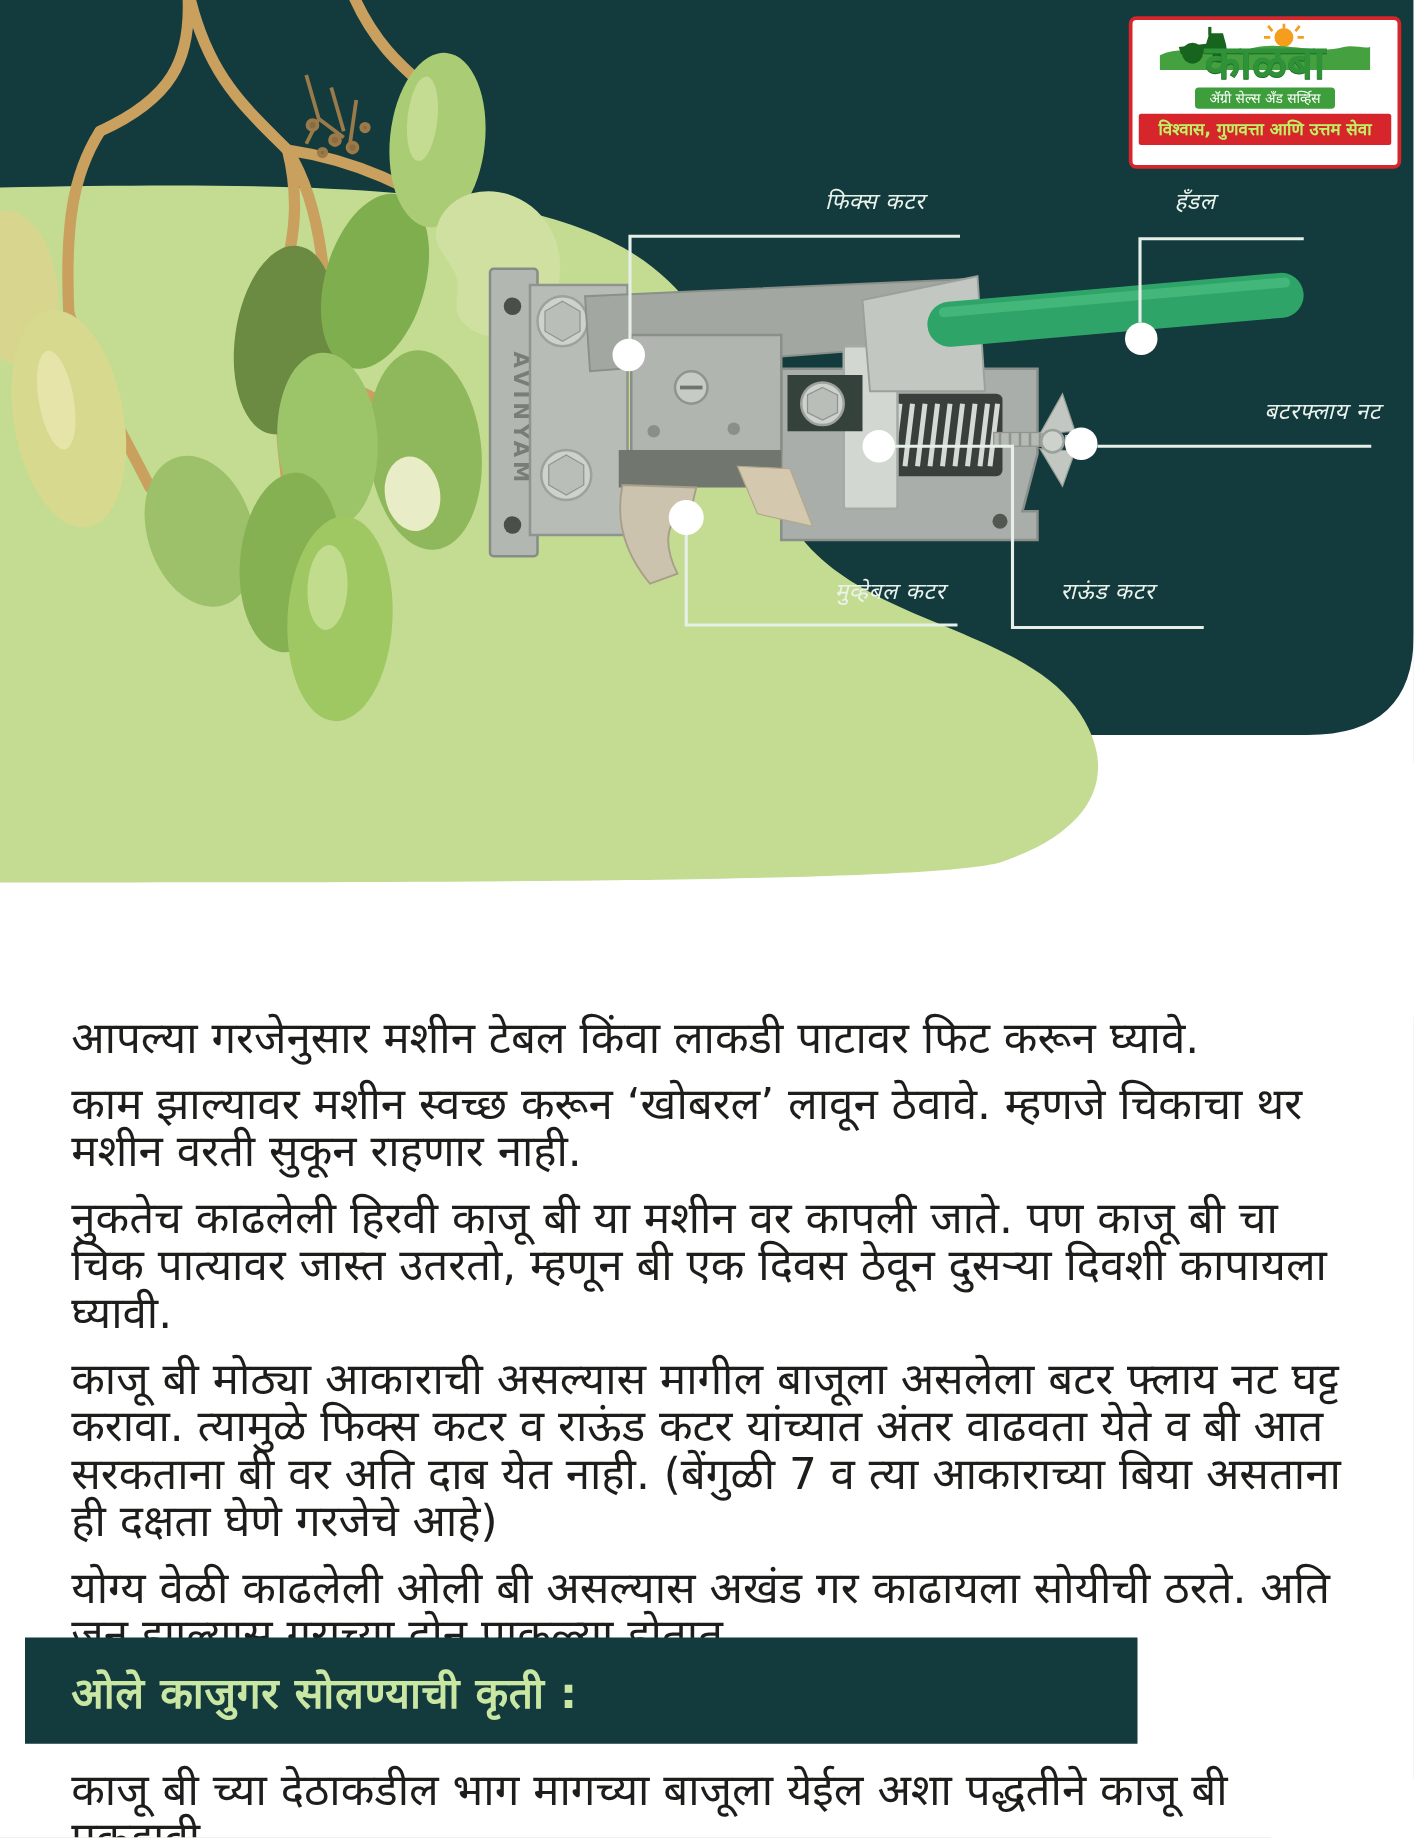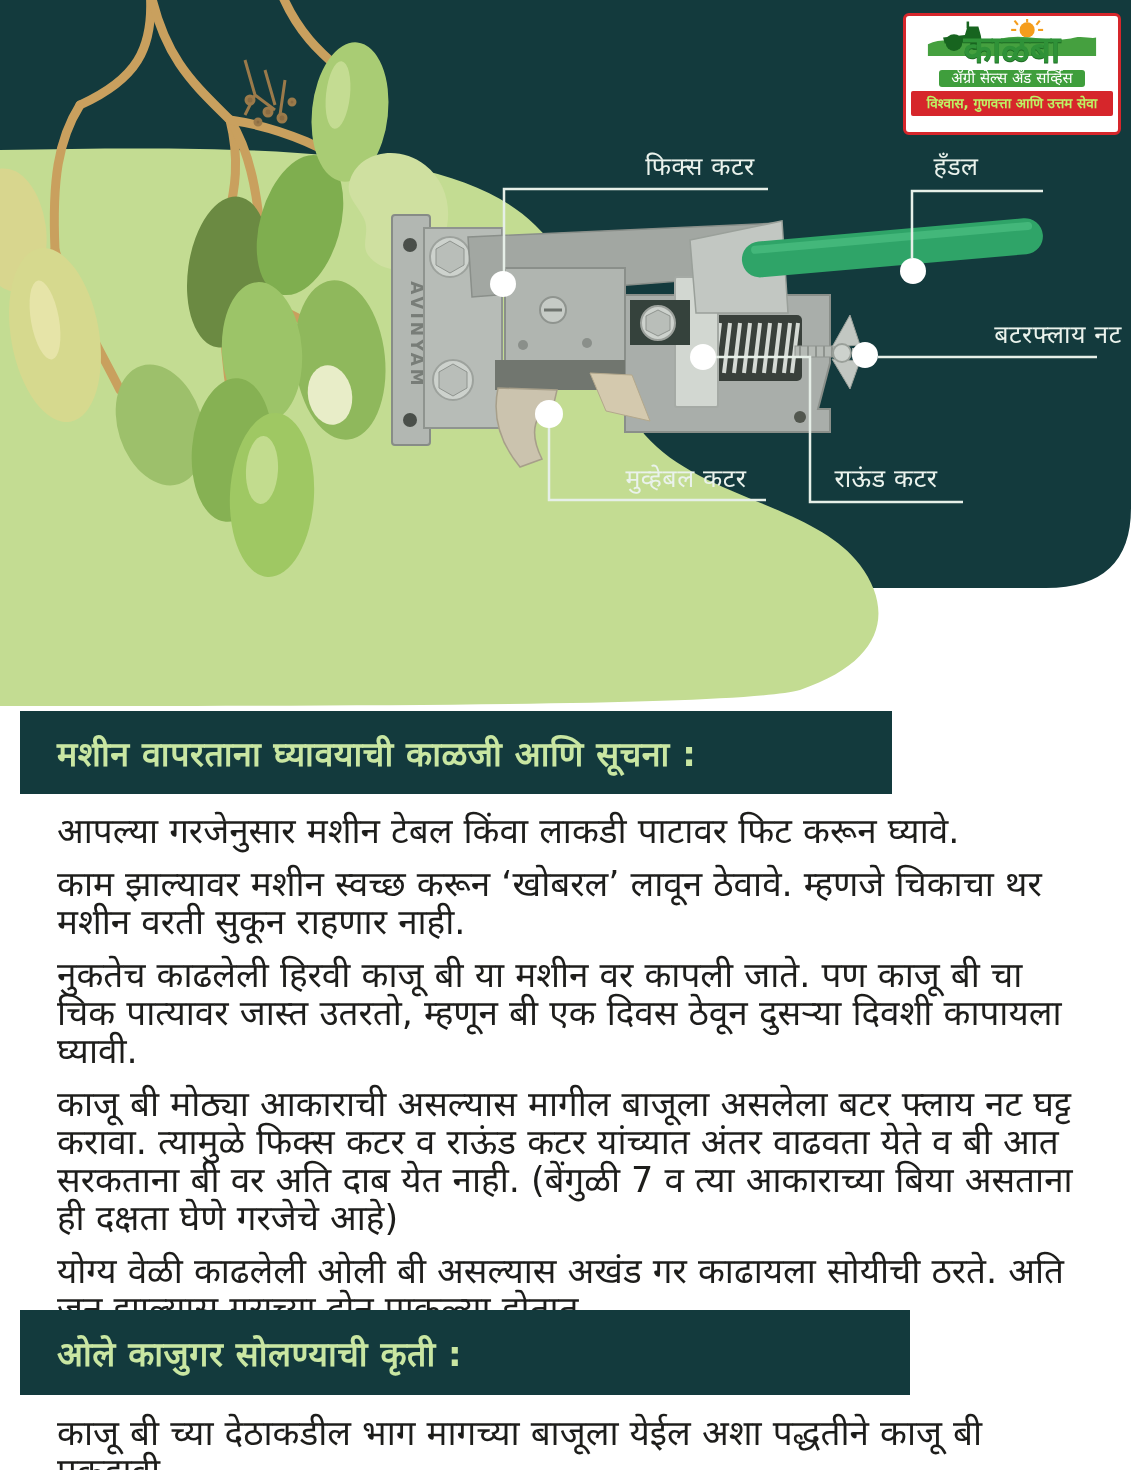--- a/index.html
+++ b/index.html
@@ -10,41 +10,41 @@
   }
   
   .hero{position:absolute; inset:0 0 auto 0; height:711px;}
   .hero-bg, .cashew, .machine, .callouts{position:absolute;}
   .hero-bg{left:0; top:0;}
   .cashew{left:0; top:0;}
   .machine{left:380px; top:195px;}
   .callouts{left:0; top:0; pointer-events:none;}
   .part-label{
     position:absolute; transform:translateX(-50%);
-    color:#eaf2ec; font-size:25px; white-space:nowrap; letter-spacing:.5px;
+    color:#eaf2ec; font-size:18px; white-space:nowrap; letter-spacing:.5px;font-style:italic;
   }
   .hero-title{
     position:absolute; left:64px; top:450px;
     color:#133a3d; font-weight:bold; font-size:67px; line-height:94px;
     white-space:nowrap;
   }
   
   .logo{
     position:absolute; left:903px; top:13px; width:218px; height:122px;
     background:#ffffff; border:3px solid #d6262b; border-radius:6px;
     box-sizing:border-box; padding:3px 5px 16px 5px;
     display:flex; flex-direction:column; align-items:center;
   }
   .logo-art{width:196px; height:42px;}
   .logo-brand{
     font-size:37px; font-weight:bold; color:#2f9238; line-height:36px;
     margin-top:-24px; text-shadow:0 1px 0 #1e6b24;
   }
   .logo-sub{
-    background:#3f9e3c; color:#ffffff; font-size:15px; line-height:13px;
+    background:#3f9e3c; color:#ffffff; font-size:11px; line-height:13px;
     padding:2px 12px; border-radius:3px; margin-top:2px; white-space:nowrap;
   }
   .logo-tag{
     background:#d6262b; color:#bef264; font-size:13.5px; font-weight:bold;
     width:202px; text-align:center; padding:3px 0 4px 0; margin-top:4px;
     border-radius:2px; white-space:nowrap;
   }
   
   .banner{
     position:absolute; left:20px; background:#133a3d;
@@ -186,21 +186,21 @@
         <circle cx="913" cy="271" r="13"></circle>
         <circle cx="865" cy="355" r="13"></circle>
         <circle cx="549" cy="414" r="14"></circle>
         <circle cx="703" cy="357" r="13"></circle>
       </g>
     </svg>
 
     <div class="part-label" style="left:700px; top:148px;">फिक्स कटर</div>
     <div class="part-label" style="left:956px; top:148px;">हँडल</div>
     <div class="part-label" style="left:1058px; top:316px;">बटरफ्लाय नट</div>
-    <div class="part-label" style="left:686px; top:460px;">मुव्हेबल कटर</div>
+    <div class="part-label" style="left:712px; top:460px;">मुव्हेबल कटर</div>
     <div class="part-label" style="left:886px; top:460px;">राऊंड कटर</div>
 
 
     <div class="logo">
       <svg class="logo-art" viewBox="0 0 200 44">
         <g>
           <g stroke="#f59d1c" stroke-width="2.5">
             <line x1="118" y1="-2" x2="118" y2="4"></line>
             <line x1="103" y1="2" x2="107" y2="7"></line>
             <line x1="133" y1="2" x2="129" y2="7"></line>
@@ -216,23 +216,20 @@
           <circle cx="56" cy="31" r="6"></circle>
           <rect x="46" y="3" width="3" height="8"></rect>
         </g>
       </svg>
       <div class="logo-brand">काळबा</div>
       <div class="logo-sub">ॲग्री सेल्स अँड सर्व्हिस</div>
       <div class="logo-tag">विश्वास, गुणवत्ता आणि उत्तम सेवा</div>
     </div>
   </div>
 
-  <div class="banner banner-care">
-    <span>मशीन वापरताना घ्यावयाची काळजी आणि सूचना :</span>
-  </div>
 
   <div class="body-text body-care">
     <p>आपल्या गरजेनुसार मशीन टेबल किंवा लाकडी पाटावर फिट करून घ्यावे.</p>
     <p>काम झाल्यावर मशीन स्वच्छ करून ‘खोबरल’ लावून ठेवावे. म्हणजे चिकाचा थर मशीन वरती सुकून राहणार नाही.</p>
     <p>नुकतेच काढलेली हिरवी काजू बी या मशीन वर कापली जाते. पण काजू बी चा चिक पात्यावर जास्त उतरतो, म्हणून बी एक दिवस ठेवून दुसऱ्या दिवशी कापायला घ्यावी.</p>
     <p>काजू बी मोठ्या आकाराची असल्यास मागील बाजूला असलेला बटर फ्लाय नट घट्ट करावा. त्यामुळे फिक्स कटर व राऊंड कटर यांच्यात अंतर वाढवता येते व बी आत सरकताना बी वर अति दाब येत नाही. (बेंगुळी 7 व त्या आकाराच्या बिया असताना ही दक्षता घेणे गरजेचे आहे)</p>
     <p>योग्य वेळी काढलेली ओली बी असल्यास अखंड गर काढायला सोयीची ठरते. अति जुन झाल्यास गराच्या दोन पाकळ्या होतात.</p>
   </div>
 
   <div class="banner banner-process">

